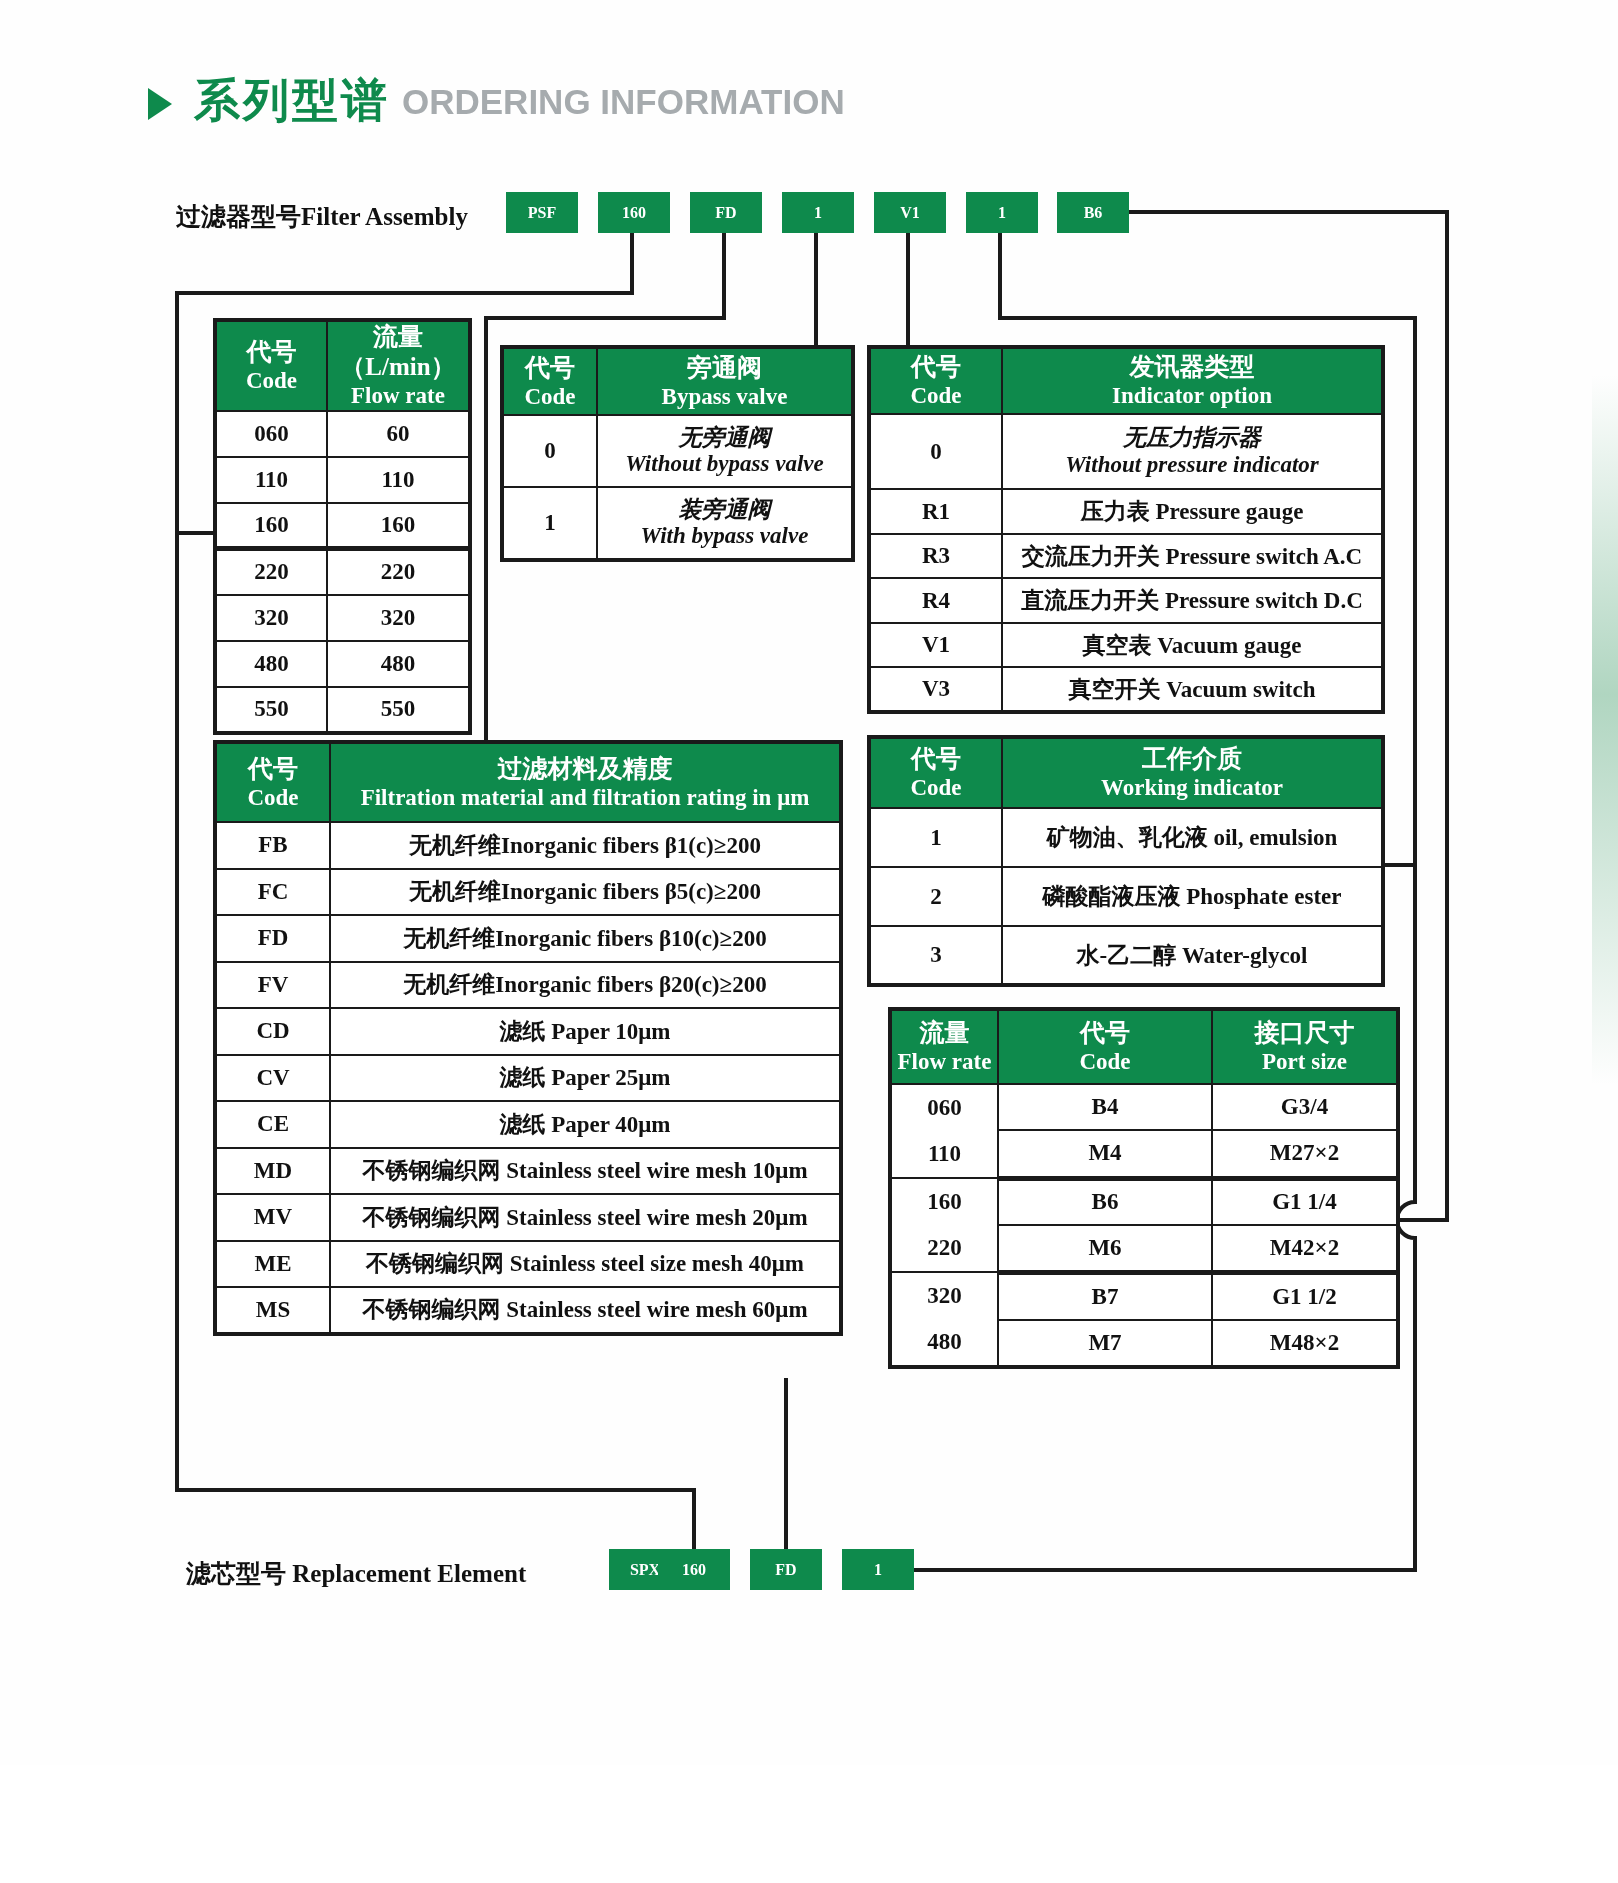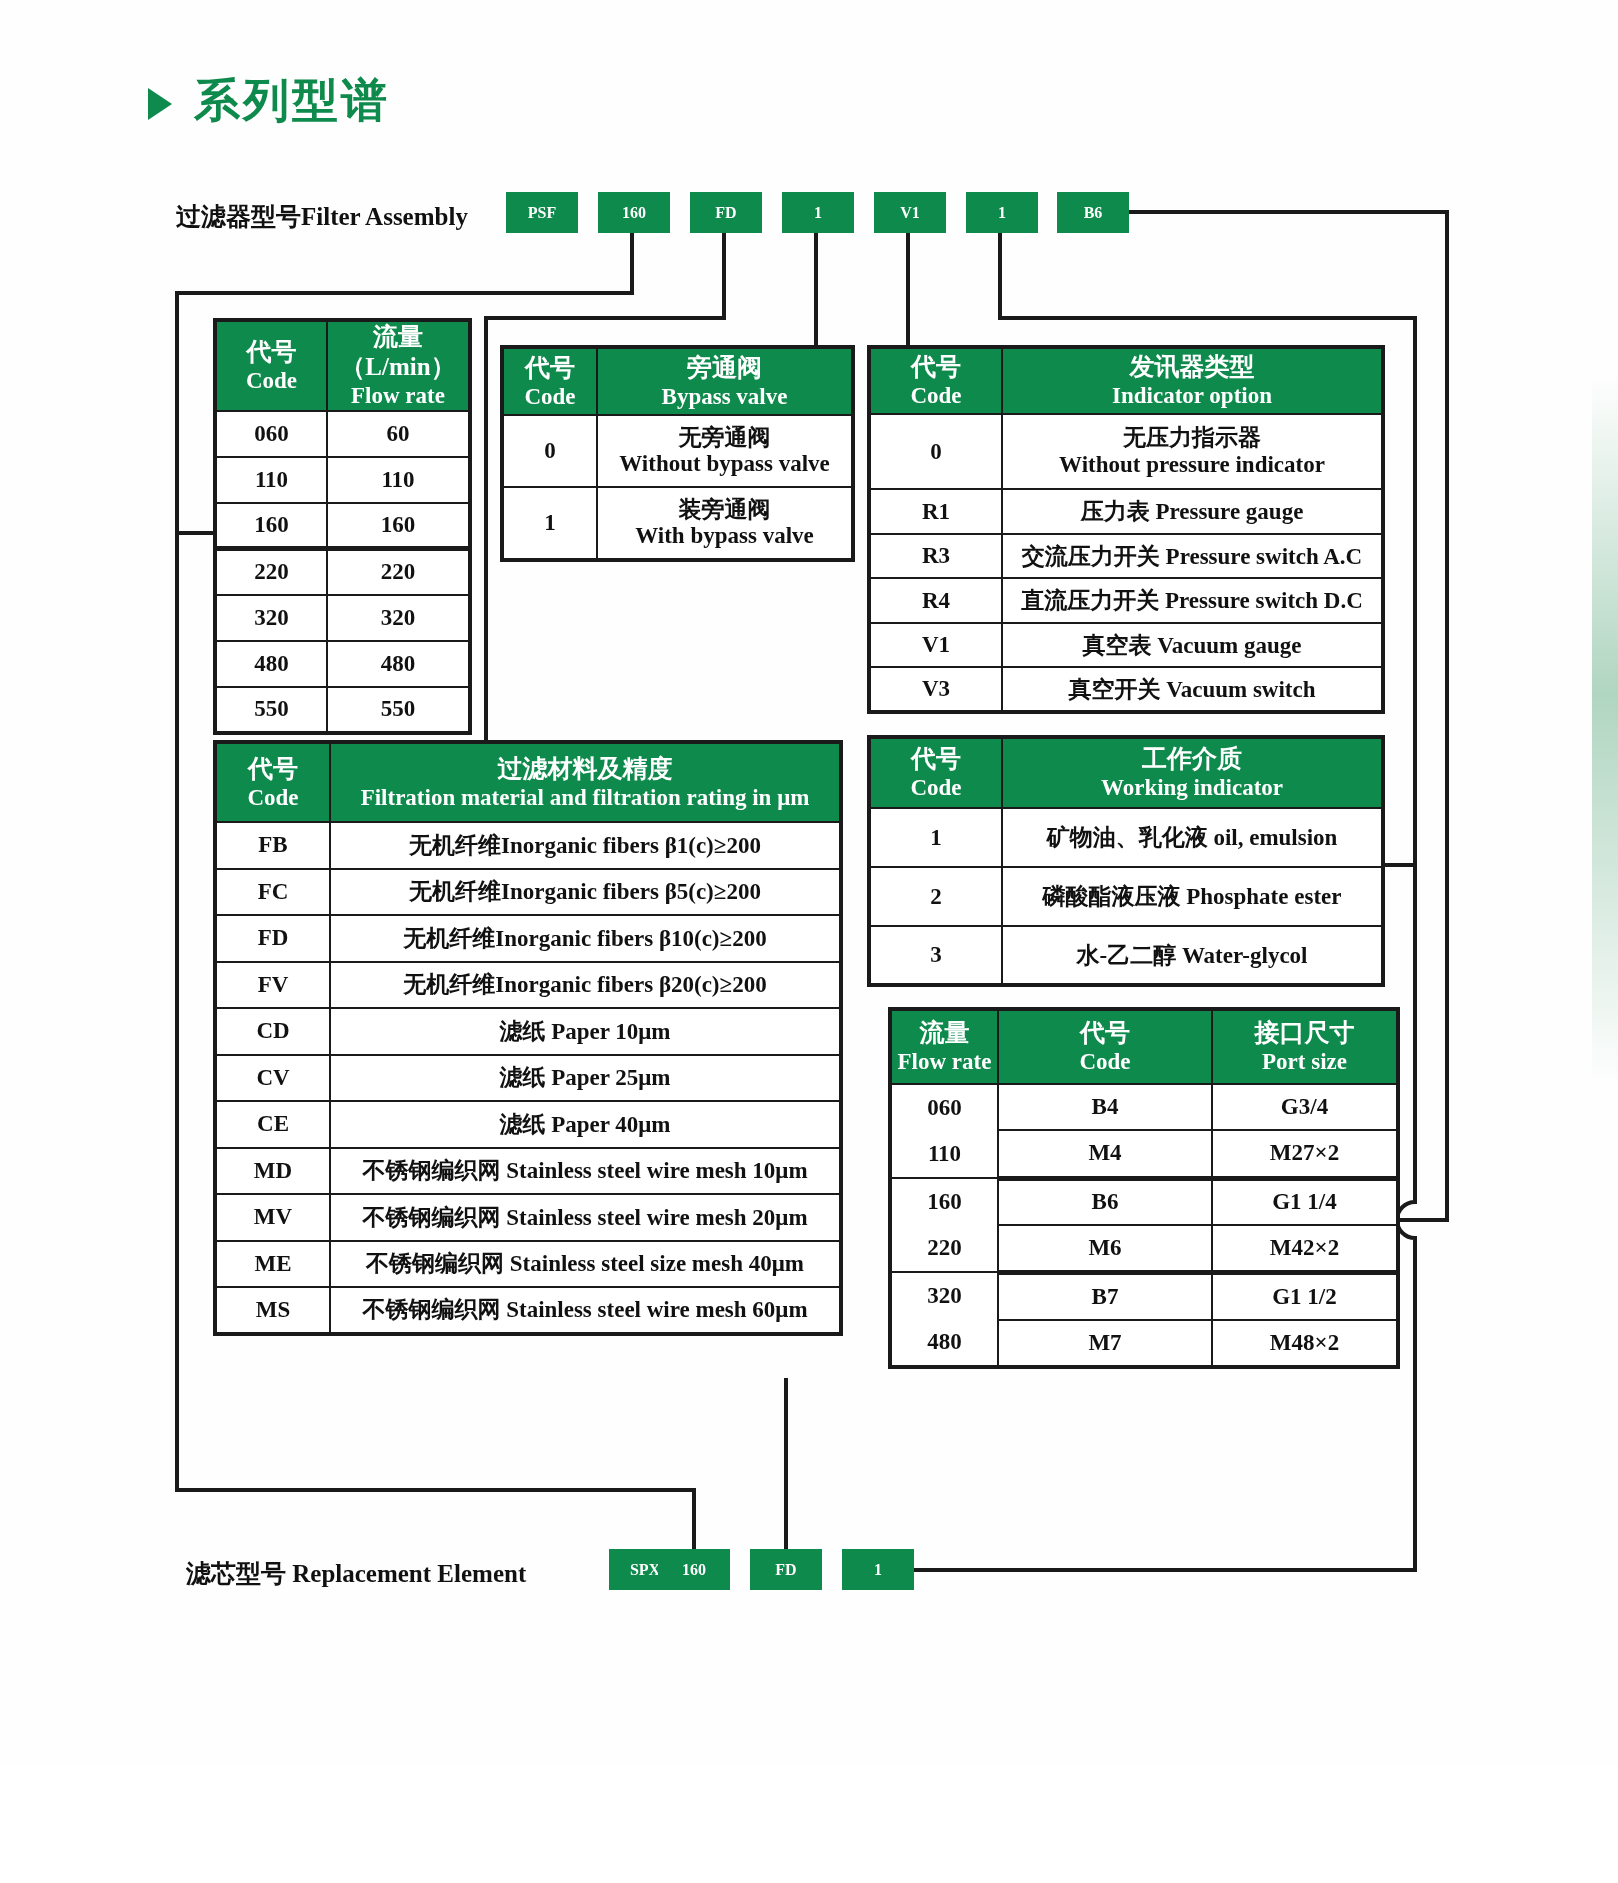--- a/index.html
+++ b/index.html
@@ -18,39 +18,40 @@
         display:flex;align-items:center;justify-content:center;font-weight:bold;font-size:16px;}
   
   table.tbl{position:absolute;border-collapse:collapse;table-layout:fixed;background:#fff;
             border:4px solid #1a1a1a;font-weight:bold;}
   table.tbl td,table.tbl th{border:2px solid #1a1a1a;text-align:center;vertical-align:middle;
             padding:0;font-size:23px;overflow:hidden;}
   table.tbl th{background:#0E8A4C;color:#fff;font-weight:bold;}
   .hl{line-height:1.2;font-size:25px;}
   .hl.en{font-size:23px;}
   td.desc{text-align:left;padding-left:14px;padding-right:6px;}
-  td.desc .l2{line-height:1.15;}
+  td.desc .l2{line-height:1.15;font-style:italic;}
   tr.thick td{border-bottom-width:5px;}
   td.grpflow div{height:46px;display:flex;align-items:center;justify-content:center;}
   
   svg.wires{position:absolute;left:0;top:0;pointer-events:none;}
   svg.wires path{fill:none;stroke:#1a1a1a;stroke-width:4;}
   
   .edge-strip{position:absolute;right:0;top:375px;width:26px;height:710px;
       background:linear-gradient(to bottom,rgba(170,210,185,0) 0%,rgba(150,200,172,0.75) 45%,rgba(170,210,185,0) 100%);}
   .bottom-bar{position:absolute;left:0;top:1853px;width:1618px;height:24px;
       background:linear-gradient(to right,#eef0ef 0%,#cfe3d7 12%,#63ad85 38%,#0E8A4C 62%,#0c7c44 100%);}
 </style>
 </head>
 <body>
 
 <div class="page">
 
   <div class="arrow"></div>
   <div class="title-cn">系列型谱</div>
+  <div class="title-en">ORDERING INFORMATION</div>
 
   <svg class="wires" width="1618" height="1883" viewBox="0 0 1618 1883">
     <path d="M632 233 V293 H177 V1490 H694 V1549"></path>
     <path d="M177 533 H213"></path>
     <path d="M724 233 V318 H486 V740"></path>
     <path d="M786 1378 V1549"></path>
     <path d="M816 233 V345"></path>
     <path d="M908 233 V345"></path>
     <path d="M1000 233 V318 H1415 V865 H1385"></path>
     <path d="M914 1570 H1415 V1238 A18 18 0 0 1 1415 1202 V865"></path>

